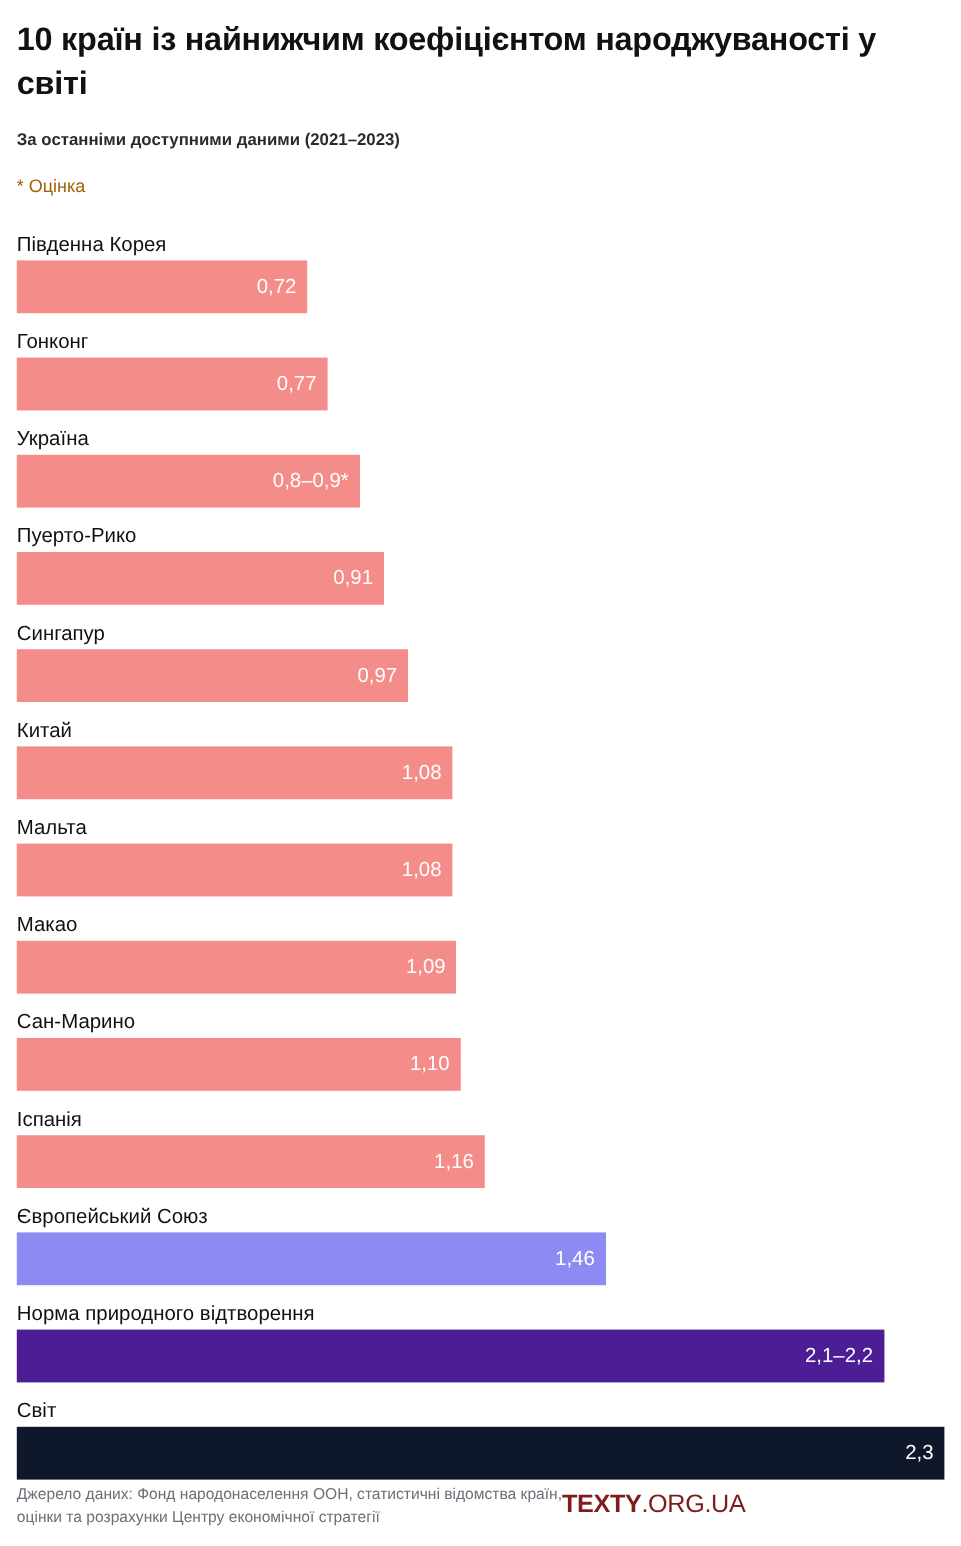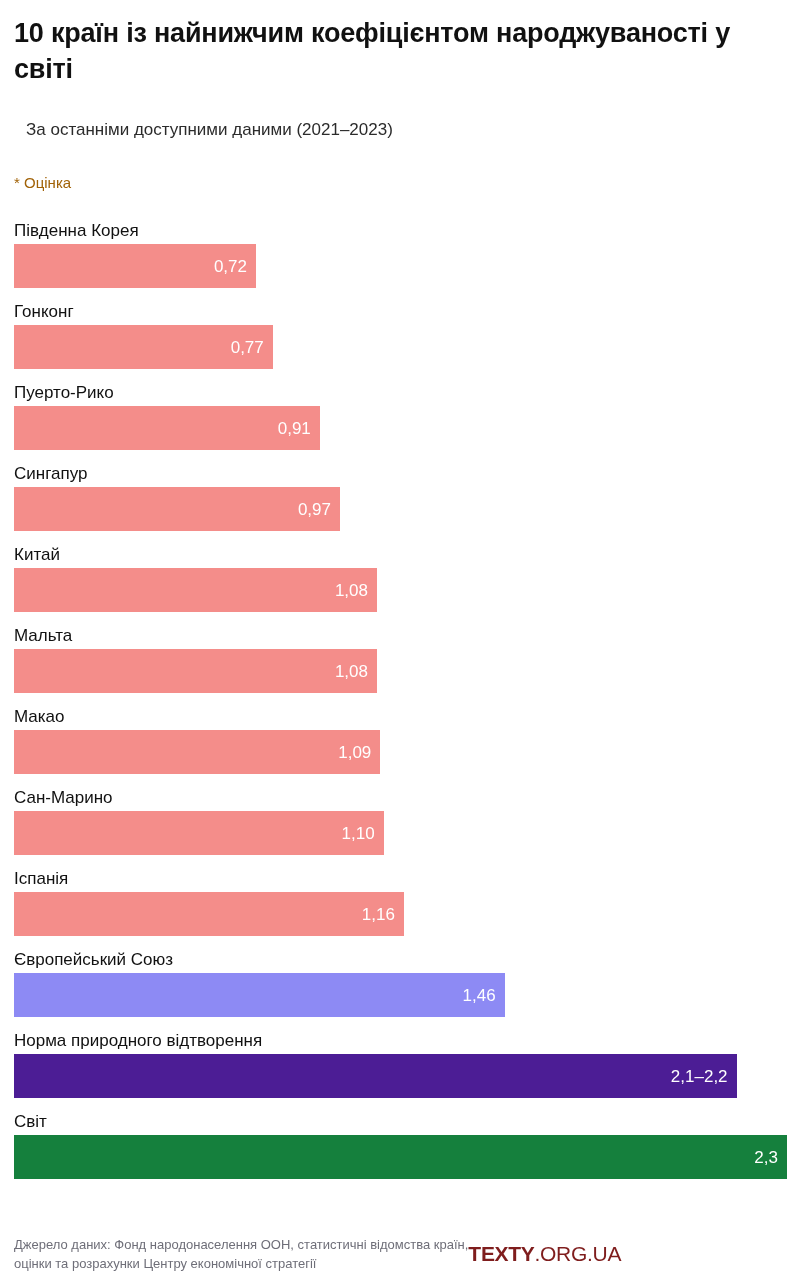--- a/index.html
+++ b/index.html
@@ -25,25 +25,25 @@
   .chart-title {
     margin: 0;
     padding-top: 16px;
     font-size: 27px;
     line-height: 1.33;
     font-weight: 700;
     letter-spacing: -0.2px;
     color: #111111;
   }
   .chart-subtitle {
-    margin: 12px;
+    margin: 0;
     padding-top: 20px;
-    font-size: 17px;
+    font-size: 14px;
     line-height: 1.2;
-    font-weight: 400;
+    font-weight: 700;
     color: #2b2b2b;
   }
   .chart-note {
     margin: 0;
     padding-top: 22px;
     font-size: 15px;
     line-height: 1.2;
     font-weight: 400;
     color: #a16207;
   }
@@ -132,20 +132,28 @@
       </div>
       <div class="bar-row">
         <div class="bar-label">Гонконг</div>
         <div class="bar-track">
           <div class="bar-fill" style="width: 258.787px; background: rgb(244, 141, 138); text-align: right;">
             <span class="bar-value">0,77</span>
           </div>
         </div>
       </div>
       <div class="bar-row">
+        <div class="bar-label">Україна</div>
+        <div class="bar-track">
+          <div class="bar-fill" style="width: 285.674px; background: rgb(244, 141, 138);">
+            <span class="bar-value">0,8–0,9*</span>
+          </div>
+        </div>
+      </div>
+      <div class="bar-row">
         <div class="bar-label">Пуерто-Рико</div>
         <div class="bar-track">
           <div class="bar-fill" style="width: 305.839px; background: rgb(244, 141, 138);">
             <span class="bar-value">0,91</span>
           </div>
         </div>
       </div>
       <div class="bar-row">
         <div class="bar-label">Сингапур</div>
         <div class="bar-track">
@@ -206,21 +214,21 @@
         <div class="bar-label">Норма природного відтворення</div>
         <div class="bar-track">
           <div class="bar-fill" style="width: 722.587px; background: #4c1d95;">
             <span class="bar-value">2,1–2,2</span>
           </div>
         </div>
       </div>
       <div class="bar-row">
         <div class="bar-label">Світ</div>
         <div class="bar-track">
-          <div class="bar-fill" style="width: 773px; background: #15803d;">
+          <div class="bar-fill" style="width: 773px; background: #0f172a;">
             <span class="bar-value">2,3</span>
           </div>
         </div>
       </div>
     </div>
 
   <div class="footer">
     <div class="footer-source">
       <span>Джерело даних: Фонд народонаселення ООН, статистичні відомства країн,</span>
       <span>оцінки та розрахунки Центру економічної стратегії</span>

